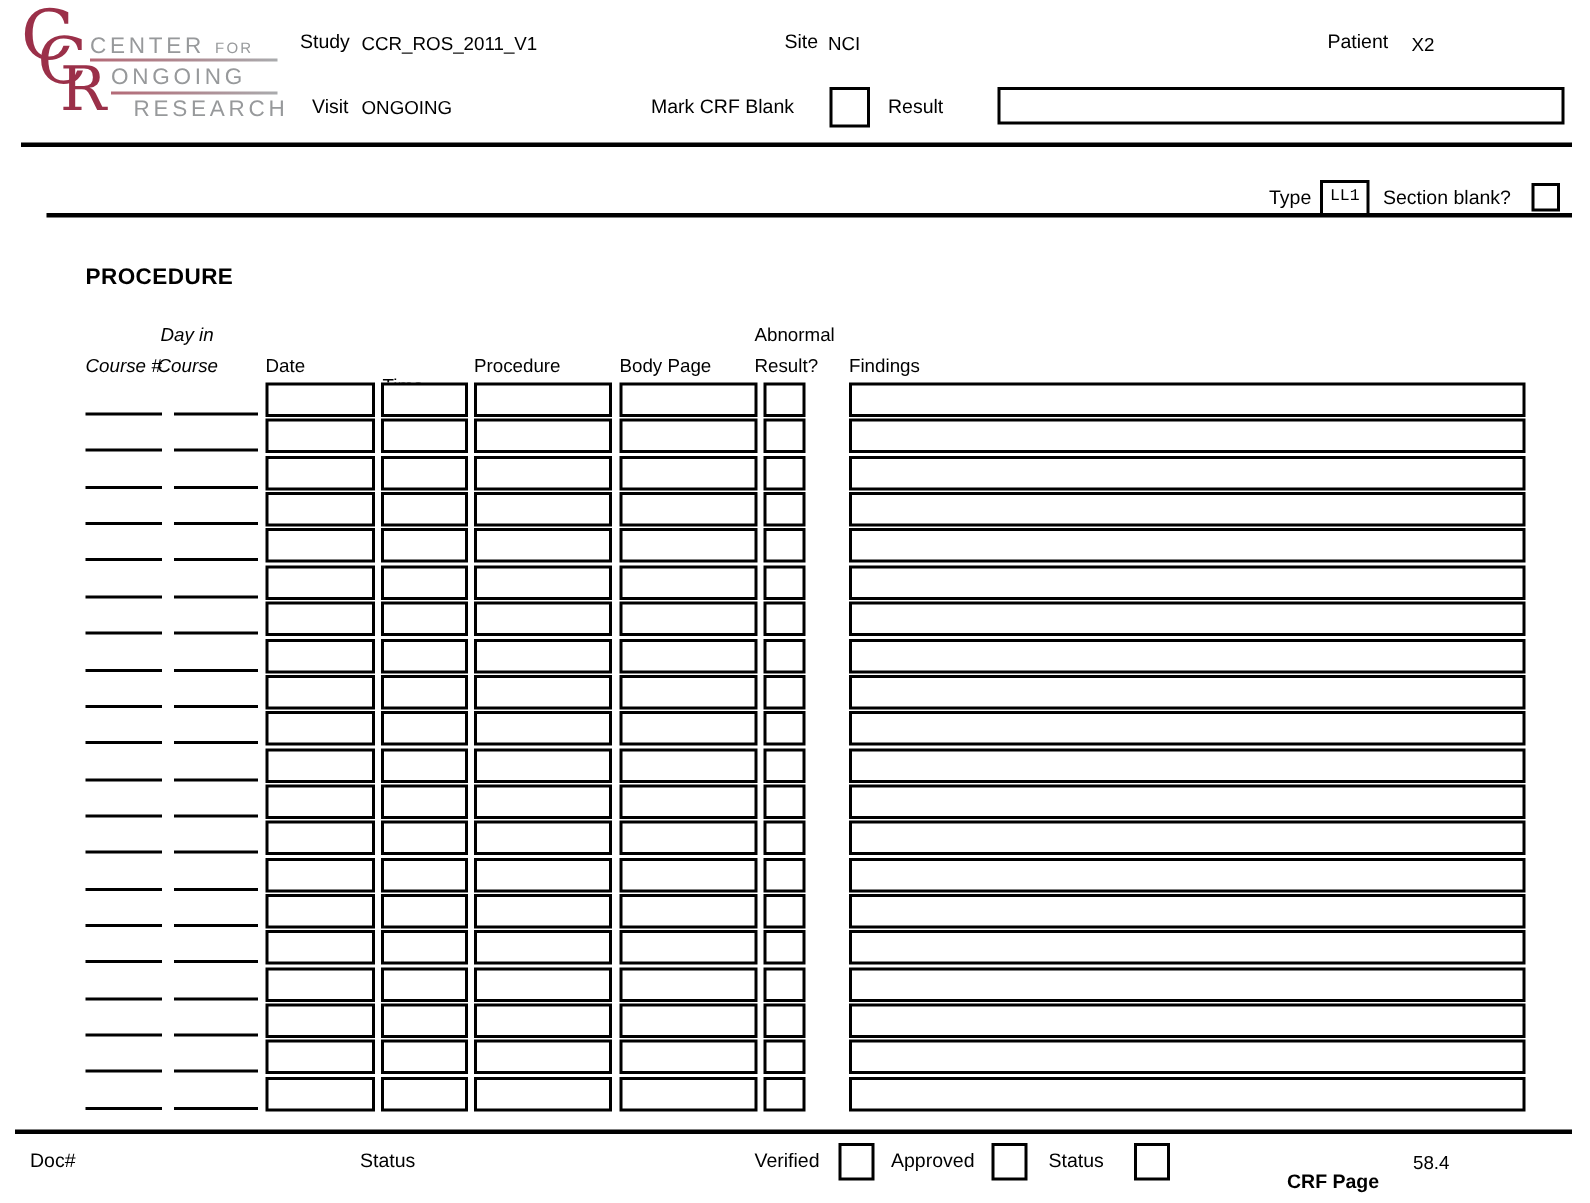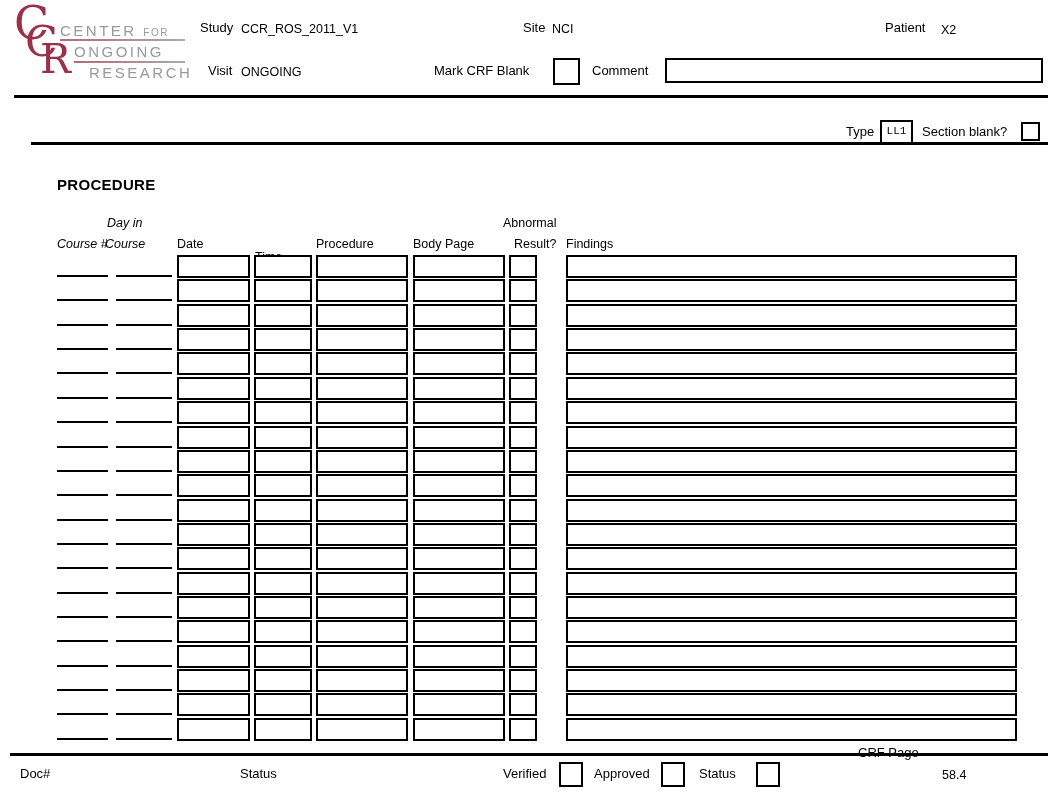--- a/index.html
+++ b/index.html
@@ -60,21 +60,21 @@
 
   <span class="lbl abs" style="left:885px; top:20px;">Patient</span>
   <span class="val abs" style="left:941px; top:23px;">X2</span>
 
   <span class="lbl abs" style="left:208px; top:63px;">Visit</span>
   <span class="val abs" style="left:241px; top:65px;">ONGOING</span>
 
   <span class="lbl abs" style="left:434px; top:63px;">Mark CRF Blank</span>
   <div class="cbox" style="left:553px; top:58px; width:27px; height:27px;"></div>
 
-  <span class="lbl abs" style="left:592px; top:63px;">Comment</span>
+  <span class="lbl abs" style="left:592px; top:63px;">Result</span>
   <div class="fieldbox" style="left:665px; top:58px; width:378px; height:25px; font-size:12px; line-height:21px; padding-left:4px;"></div>
 
   <div class="hline" style="left:14px; top:95px; width:1034px; height:3px;"></div>
 
   <span class="lbl abs" style="left:846px; top:124px;">Type</span>
   <div class="typebox" style="left:880px; top:120px; width:33px; height:24px;">LL1</div>
   <span class="lbl abs" style="left:922px; top:124px;">Section blank?</span>
   <div class="cbox" style="left:1021px; top:122px; width:19px; height:19px;"></div>
 
   <div class="hline" style="left:31px; top:142px; width:1017px; height:2.5px;"></div>
@@ -82,21 +82,21 @@
   <div class="proc-title" style="left:57px; top:176px;">PROCEDURE</div>
 
   <span class="colhead ital" style="left:107px; top:216px;">Day in</span>
   <span class="colhead ital" style="left:57px;  top:237px;">Course #</span>
   <span class="colhead ital" style="left:105px; top:237px;">Course</span>
   <span class="colhead" style="left:177px; top:237px;">Date</span>
   <span class="colhead" style="left:255px; top:250px;">Time</span>
   <span class="colhead" style="left:316px; top:237px;">Procedure</span>
   <span class="colhead" style="left:413px; top:237px;">Body Page</span>
   <span class="colhead" style="left:503px; top:216px;">Abnormal</span>
-  <span class="colhead" style="left:514px; top:237px;">Result?</span>
+  <span class="colhead" style="left:503px; top:237px;">Result?</span>
   <span class="colhead" style="left:566px; top:237px;">Findings</span>
 
   <div id="rows-container">
       <div>
         <div class="uline" style="left: 57px; top: 275px; width: 51px;"></div>
         <div class="uline" style="left: 116px; top: 275px; width: 56px;"></div>
         <div class="fieldbox" style="left: 177px; top: 255px; width: 73px; height: 23px;"></div>
         <div class="fieldbox" style="left: 254px; top: 255px; width: 58px; height: 23px;"></div>
         <div class="fieldbox" style="left: 316px; top: 255px; width: 92px; height: 23px;"></div>
         <div class="fieldbox" style="left: 413px; top: 255px; width: 92px; height: 23px;"></div>
@@ -302,16 +302,16 @@
 
   <span class="lbl abs" style="left:503px; top:766px;">Verified</span>
   <div class="cbox" style="left:559px; top:762px; width:24px; height:25px;"></div>
 
   <span class="lbl abs" style="left:594px; top:766px;">Approved</span>
   <div class="cbox" style="left:661px; top:762px; width:24px; height:25px;"></div>
 
   <span class="lbl abs" style="left:699px; top:766px;">Status</span>
   <div class="cbox" style="left:756px; top:762px; width:24px; height:25px;"></div>
 
-  <span class="lbl abs" style="left:858px; top:745px;">CRF Page</span>
+  <span class="lbl abs" style="left:858px; top:780px;font-weight:bold;">CRF Page</span>
   <span class="val abs" style="left:942px; top:768px;">58.4</span>
 
 </div>
 
 </body></html>

